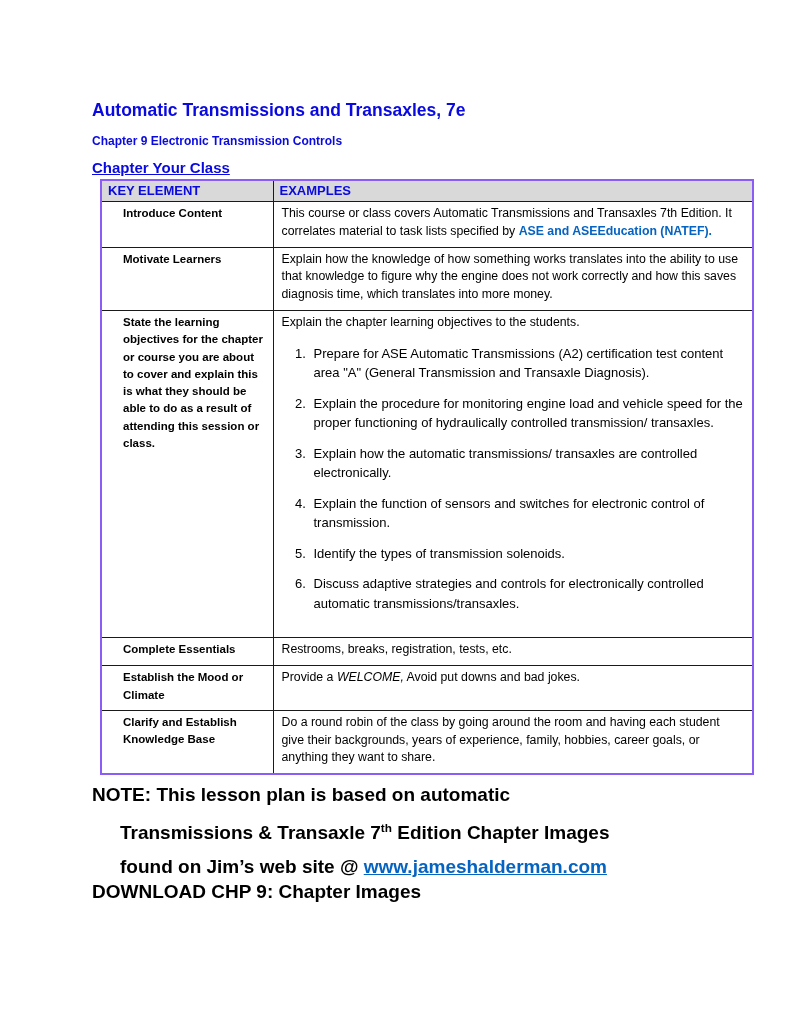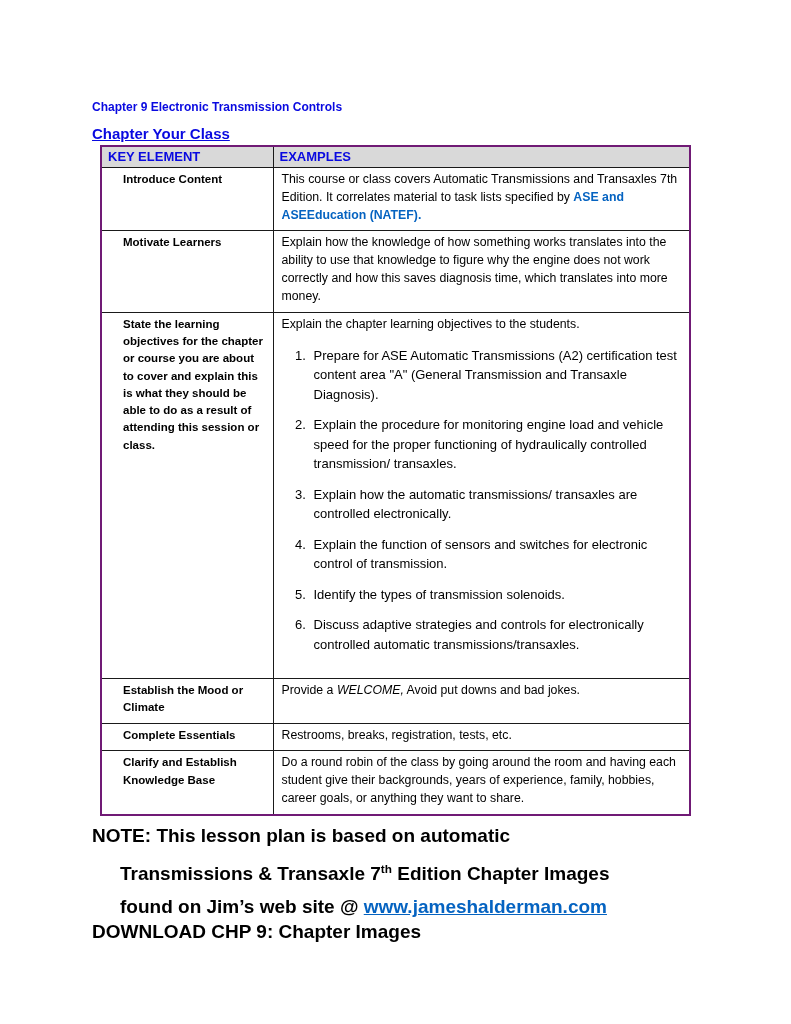--- a/index.html
+++ b/index.html
@@ -29,23 +29,23 @@
   .doc-section {
     margin: 0 0 3px 0;
     font-size: 15px;
     font-weight: bold;
     color: #0909e0;
     text-decoration: underline;
     display: inline-block;
   }
   table.lesson {
     border-collapse: collapse;
-    width: 591px;
+    width: 654px;
     margin-left: 8px;
-    border: 2px solid #701a75;
+    border: 2px solid #8b5cf6;
     table-layout: fixed;
   }
   table.lesson th, table.lesson td {
     border: 1px solid #1a1a1a;
     vertical-align: top;
     text-align: left;
   }
   table.lesson th {
     background: #d9d9d9;
     color: #0909e0;
@@ -91,20 +91,21 @@
     color: #0563c1;
     text-decoration: underline;
     cursor: pointer;
   }
 </style>
 </head>
 <body>
 
 <div class="page">
 
+  <h1 class="doc-title">Automatic Transmissions and Transaxles, 7e</h1>
   <h2 class="doc-chapter">Chapter 9 Electronic Transmission Controls</h2>
   <div><h3 class="doc-section">Chapter Your Class</h3></div>
 
   <table class="lesson">
     <thead>
       <tr>
         <th class="col-key">KEY ELEMENT</th>
         <th class="col-ex">EXAMPLES</th>
       </tr>
     </thead>
@@ -131,29 +132,29 @@
             <li>Explain the procedure for monitoring engine load and vehicle speed for the proper functioning of hydraulically controlled transmission/ transaxles.</li>
             <li>Explain how the automatic transmissions/ transaxles are controlled electronically.</li>
             <li>Explain the function of sensors and switches for electronic control of transmission.</li>
             <li>Identify the types of transmission solenoids.</li>
             <li>Discuss adaptive strategies and controls for electronically controlled automatic transmissions/transaxles.</li>
           </ol>
         </td>
       </tr>
 
       <tr>
+        <td class="key-cell">Complete Essentials</td>
+        <td class="ex-cell">Restrooms, breaks, registration, tests, etc.</td>
+      </tr>
+
+      <tr>
         <td class="key-cell">Establish the Mood or Climate</td>
         <td class="ex-cell">
           <span>Provide a </span><span class="italic">WELCOME,</span><span> Avoid put downs and bad jokes.</span>
         </td>
-      </tr>
-
-      <tr>
-        <td class="key-cell">Complete Essentials</td>
-        <td class="ex-cell">Restrooms, breaks, registration, tests, etc.</td>
       </tr>
 
       <tr>
         <td class="key-cell">Clarify and Establish Knowledge Base</td>
         <td class="ex-cell">Do a round robin of the class by going around the room and having each student give their backgrounds, years of experience, family, hobbies, career goals, or anything they want to share.</td>
       </tr>
 
     </tbody>
   </table>
 

